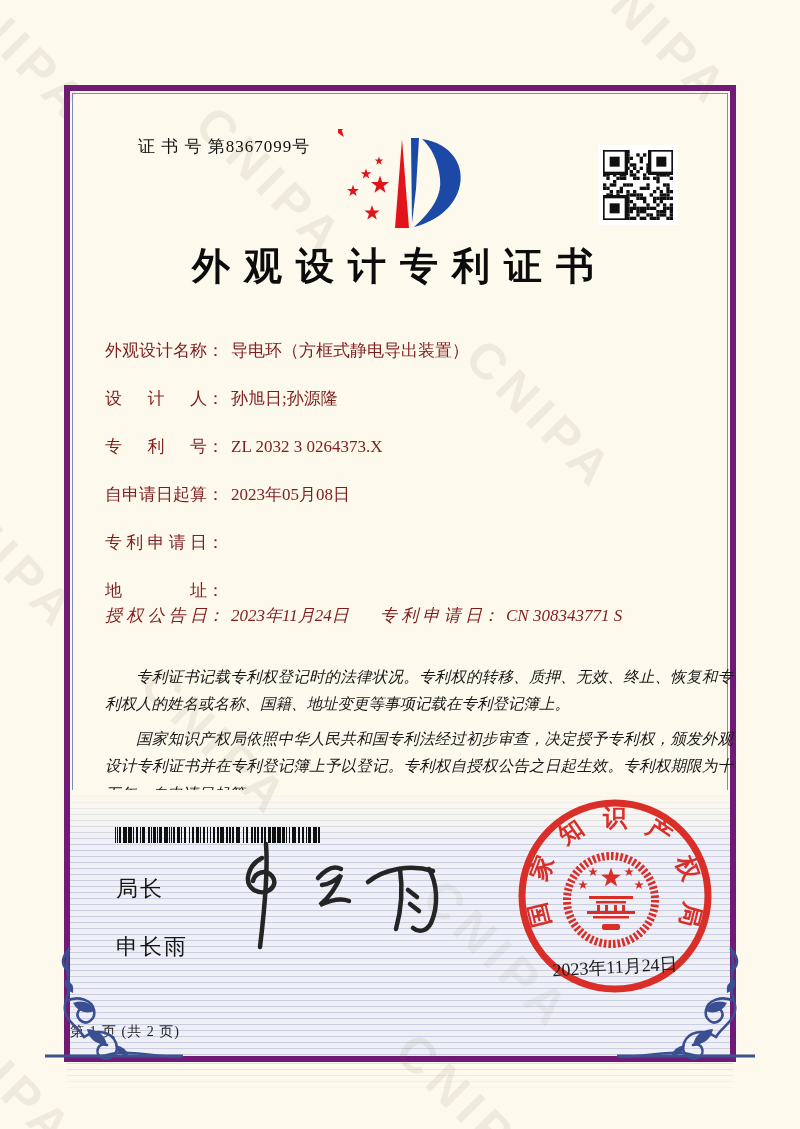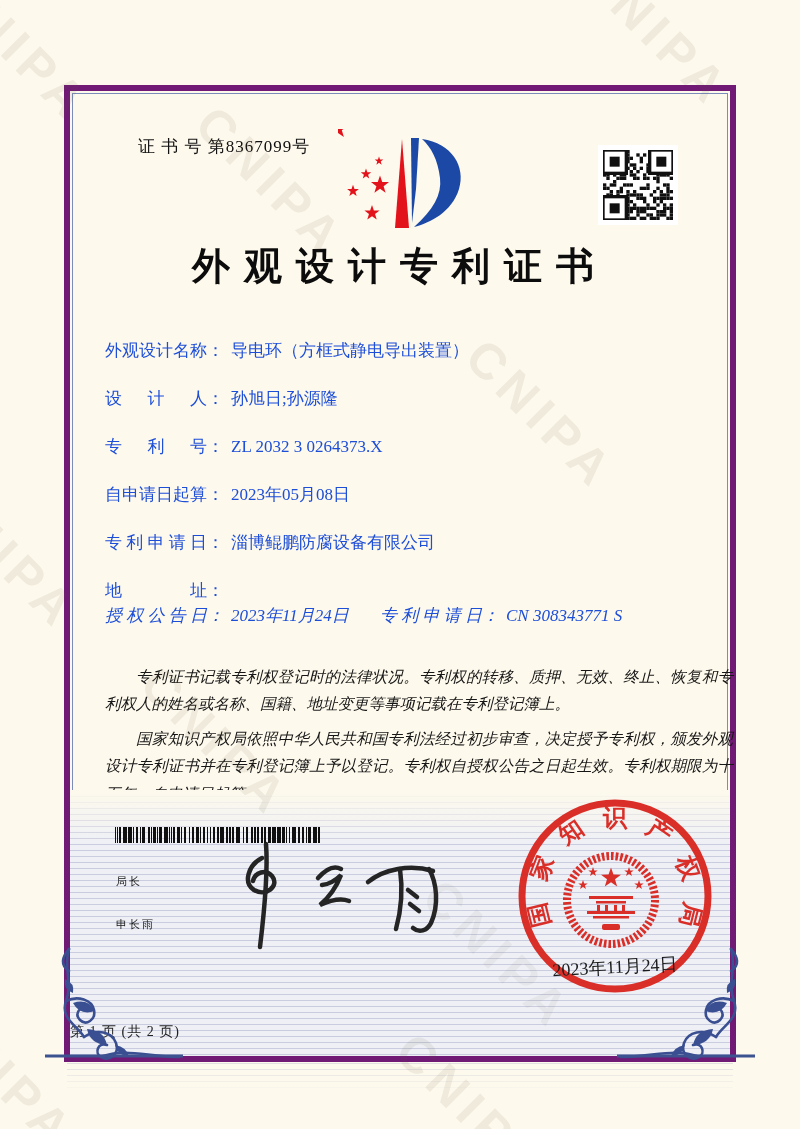--- a/index.html
+++ b/index.html
@@ -38,21 +38,21 @@
   .qr{
     position:absolute;left:528px;top:54px;width:80px;height:80px;background:#fff;
     display:flex;align-items:center;justify-content:center;
   }
   .title{
     position:absolute;left:0;top:150px;width:100%;margin:0;
     text-align:center;font-size:38px;font-weight:bold;color:#0c0c0c;
     letter-spacing:14px;box-sizing:border-box;
   }
   
-  .fields{position:absolute;left:35px;top:248px;width:610px;font-size:17px;color:#1d4ed8;}
+  .fields{position:absolute;left:35px;top:248px;width:610px;font-size:17px;color:#7f1d1d;}
   .frow{display:flex;align-items:flex-start;margin-bottom:25px;line-height:23px;}
   .frow.addr{margin-bottom:2px;}
   .flabel{
     display:inline-block;width:102px;text-align:justify;text-align-last:justify;
     flex:none;
   }
   .fcolon{flex:none;}
   .fvalue{margin-left:7px;max-width:462px;}
   .grant-row{position:relative;height:24px;font-style:italic;}
   .grant-pair2{position:absolute;left:275px;top:0;display:flex;}
@@ -72,21 +72,21 @@
       rgba(255,255,255,0) 1px, rgba(255,255,255,0) 6px);
   }
   .panel::before{
     content:"";position:absolute;left:0;right:0;top:0;height:55px;
     background:linear-gradient(#fdf9ec, rgba(253,249,236,0));
     pointer-events:none;
   }
   .barcode{position:absolute;left:45px;top:37px;}
   .director{position:absolute;left:46px;top:84px;
     font-family:"Liberation Sans","DejaVu Sans",sans-serif;
-    font-size:11px;color:#161616;letter-spacing:2px;}
+    font-size:22px;color:#161616;letter-spacing:2px;}
   .director .name{margin-top:28px;}
   .signature{position:absolute;left:140px;top:48px;}
   .seal{position:absolute;left:440px;top:0;}
   .page-num{
     position:absolute;left:0;width:100%;top:233px;
     font-size:14px;color:#222;letter-spacing:1px;
   }
   
   .waves-tail{
     position:absolute;left:67px;top:1063px;width:666px;height:32px;
@@ -314,21 +314,20 @@
         <span class="fvalue">ZL 2032 3 0264373.X</span>
       </div>
       <div class="frow">
         <span class="flabel">自申请日起算</span>
           <span class="fcolon">：</span>
         <span class="fvalue">2023年05月08日</span>
       </div>
       <div class="frow">
         <span class="flabel">专利申请日</span>
           <span class="fcolon">：</span>
-        <span class="fvalue">淄博鲲鹏防腐设备有限公司</span>
       </div>
       <div class="frow addr">
         <span class="flabel">地址</span>
           <span class="fcolon">：</span>
       </div>
       <div class="frow grant-row">
         <span class="flabel">授权公告日</span>
           <span class="fcolon">：</span>
         <span class="fvalue">2023年11月24日</span>
         <span class="grant-pair2">

